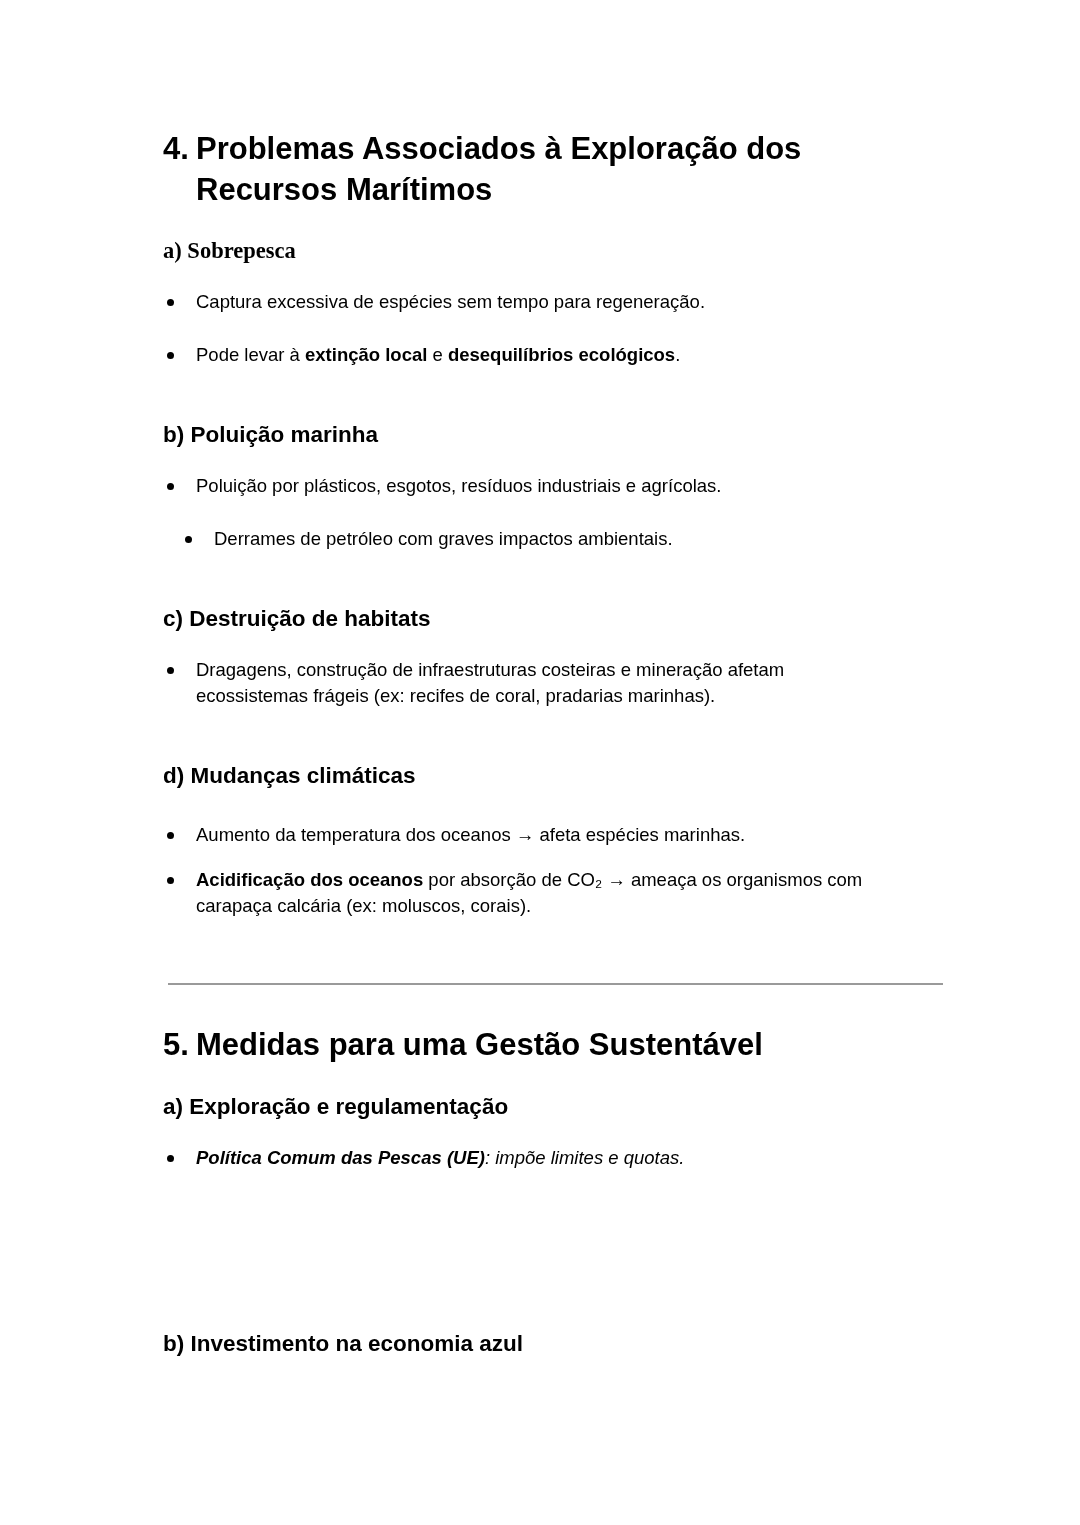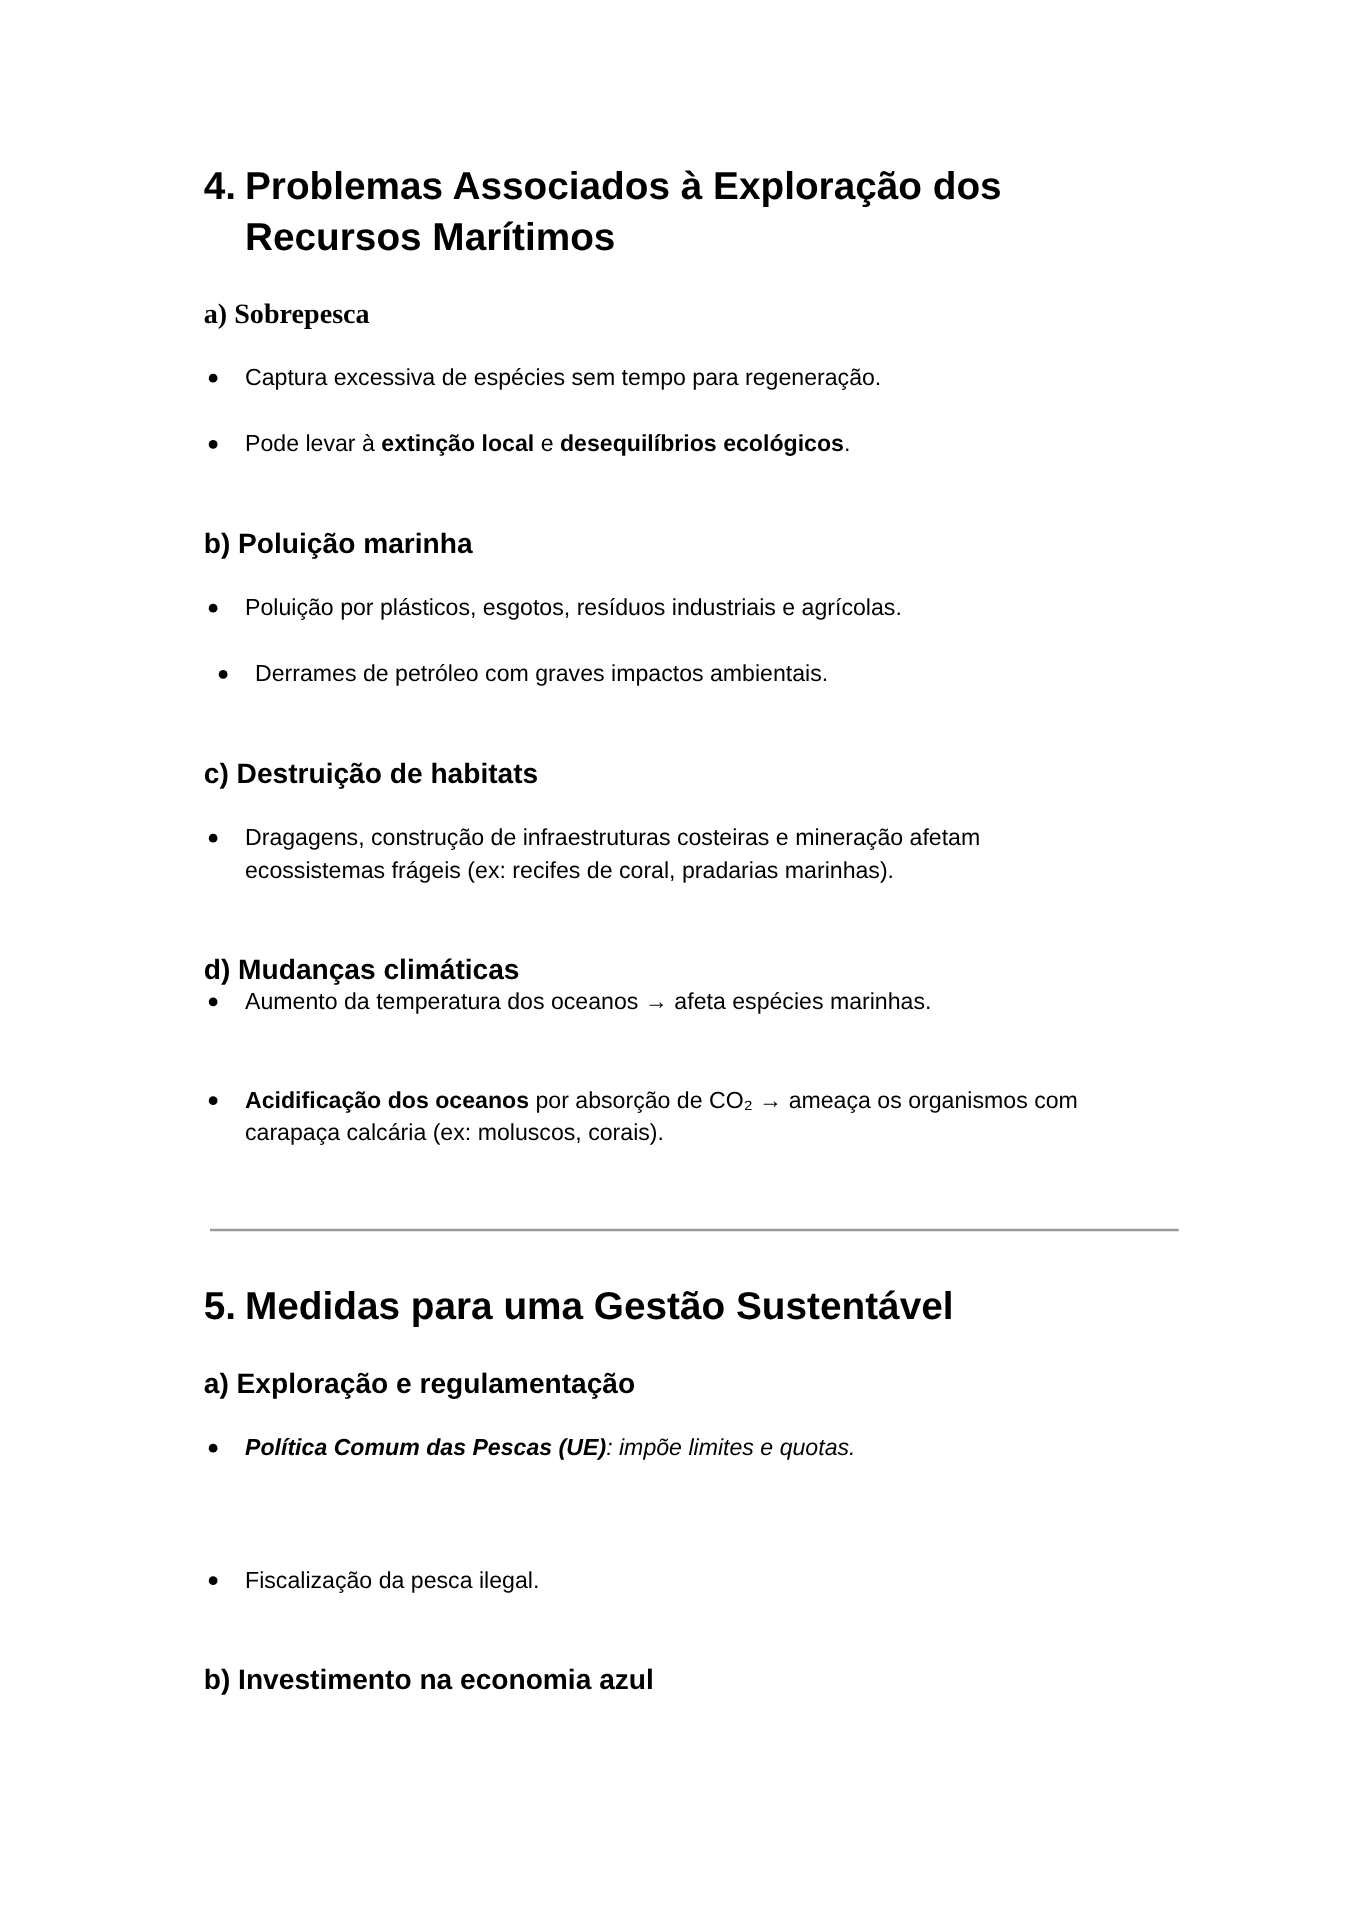--- a/index.html
+++ b/index.html
@@ -108,35 +108,35 @@
     <span class="ltxt"><span>Pode levar à </span><b>extinção local</b><span> e </span><b>desequilíbrios ecológicos</b><span>.</span></span>
   </div>
 
   <div class="abs h2" style="left:163px; top:421px;">b) Poluição marinha</div>
 
   <div class="abs li" style="left:163px; top:473px; width:800px; height:26px;">
     <span class="bullet"></span>
     <span class="ltxt">Poluição por plásticos, esgotos, resíduos industriais e agrícolas.</span>
   </div>
 
-  <div class="abs li" style="left:171px; top:526px; width:800px; height:26px;">
+  <div class="abs li" style="left:181px; top:526px; width:800px; height:26px;">
     <span class="bullet"></span>
     <span class="ltxt">Derrames de petróleo com graves impactos ambientais.</span>
   </div>
 
   <div class="abs h2" style="left:163px; top:605px;text-align:right;">c) Destruição de habitats</div>
 
   <div class="abs li" style="left:163px; top:657px; width:800px; height:52px;">
     <span class="bullet"></span>
     <span class="ltxt"><span>Dragagens, construção de infraestruturas costeiras e mineração afetam</span><br><span>ecossistemas frágeis (ex: recifes de coral, pradarias marinhas).</span></span>
   </div>
 
   <div class="abs h2" style="left:163px; top:762px;">d) Mudanças climáticas</div>
 
-  <div class="abs li" style="left:163px; top:788px; width:800px; height:26px;">
+  <div class="abs li" style="left:163px; top:822px; width:800px; height:26px;">
     <span class="bullet"></span>
     <span class="ltxt">Aumento da temperatura dos oceanos → afeta espécies marinhas.</span>
   </div>
 
   <div class="abs li" style="left:163px; top:867px; width:800px; height:52px;">
     <span class="bullet"></span>
     <span class="ltxt"><b>Acidificação dos oceanos</b><span> por absorção de CO₂ → ameaça os organismos com</span><br><span>carapaça calcária (ex: moluscos, corais).</span></span>
   </div>
 
   <div class="divider"></div>
@@ -147,20 +147,16 @@
   </div>
 
   <div class="abs h2" style="left:163px; top:1093px;">a) Exploração e regulamentação</div>
 
   <div class="abs li" style="left:163px; top:1145px; width:800px; height:26px;font-style:italic;">
     <span class="bullet"></span>
     <span class="ltxt"><b>Política Comum das Pescas (UE)</b><span>: impõe limites e quotas.</span></span>
   </div>
 
 
-  <div class="abs li" style="left:163px; top:1251px; width:800px; height:26px;">
-    <span class="bullet"></span>
-    <span class="ltxt">Fiscalização da pesca ilegal.</span>
-  </div>
 
   <div class="abs h2" style="left:163px; top:1330px;">b) Investimento na economia azul</div>
 
 </div>
 
 </body></html>

